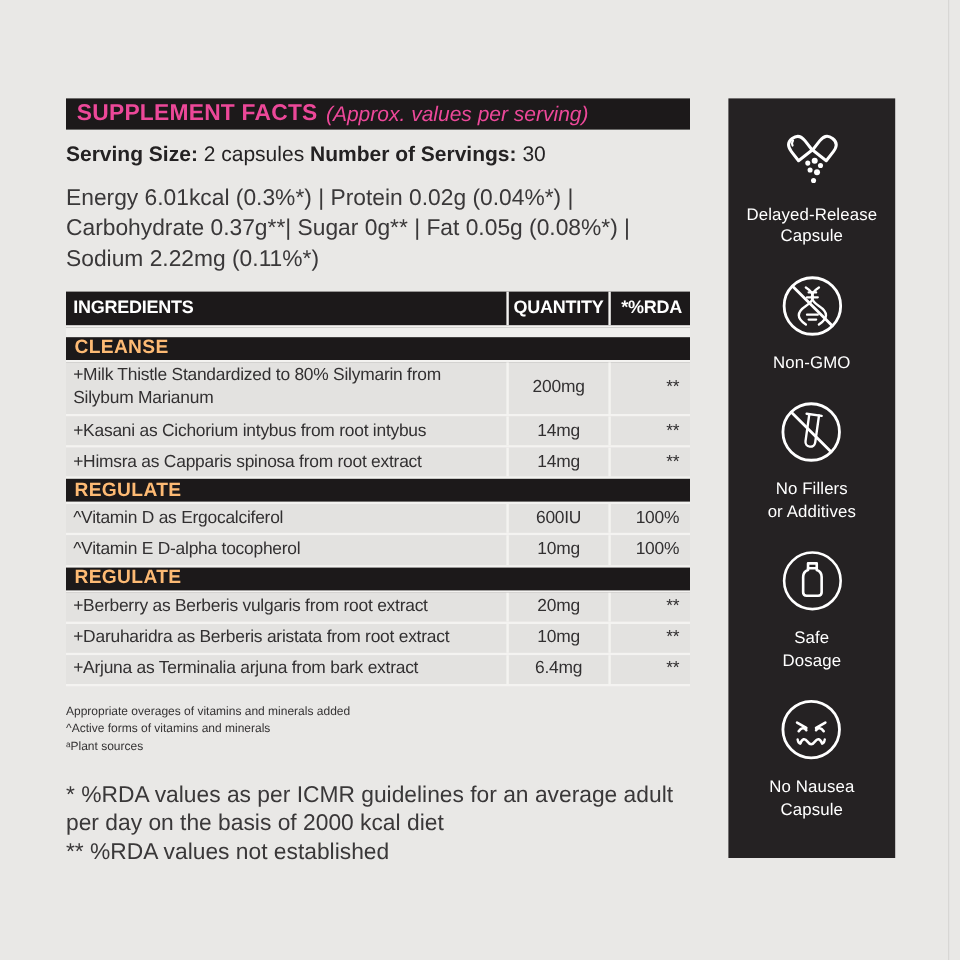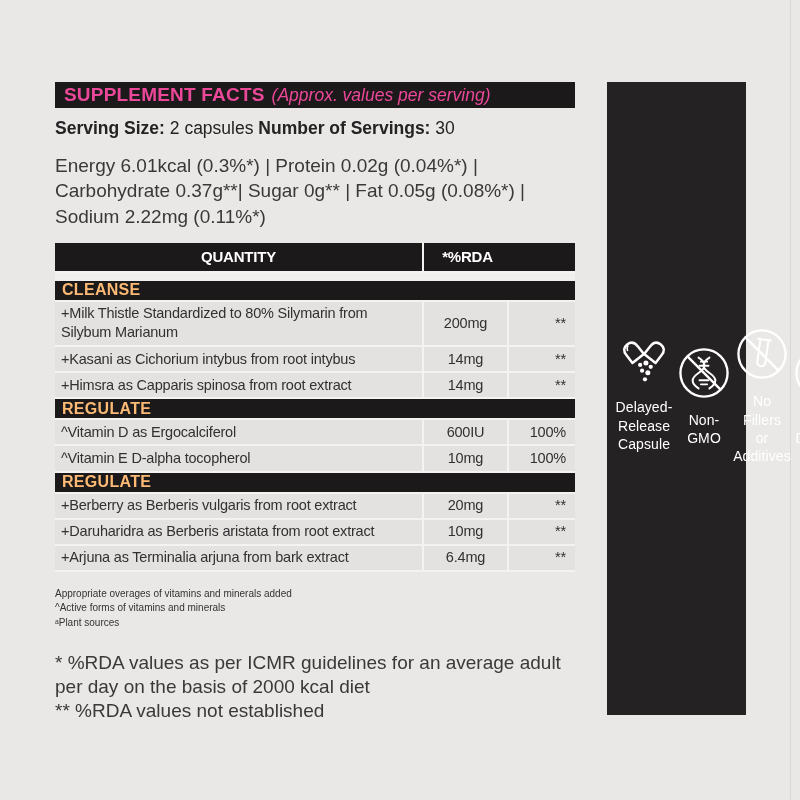--- a/index.html
+++ b/index.html
@@ -61,21 +61,21 @@
 
   
   .notes{margin-top:15px;font-size:10px;line-height:1.45;color:#343233;}
   .footnotes{margin-top:21px;font-size:19px;line-height:1.25;color:#3a3839;}
   .footnotes div{white-space:nowrap;}
 
   
   .sidebar{
     position:absolute;left:607px;top:82px;width:139px;height:633px;
     background:var(--sidebar);
-    display:flex;flex-direction:row;align-items:center;
+    display:flex;flex-direction:column;align-items:center;
     justify-content:space-between;
     padding:26px 6px 32px 6px;
   }
   .badge{display:flex;flex-direction:column;align-items:center;}
   .badge .icon{display:block;}
   .badge .label{
     color:#fff;font-size:14px;text-align:center;line-height:1.32;
     margin-top:9px;white-space:pre-line;letter-spacing:.1px;
   }
   svg{display:block;}
@@ -101,20 +101,21 @@
 
   <div class="nutrition">
     <div>Energy 6.01kcal (0.3%*) | Protein 0.02g (0.04%*) |</div>
     <div>Carbohydrate 0.37g**| Sugar 0g** | Fat 0.05g (0.08%*) |</div>
     <div>Sodium 2.22mg (0.11%*)</div>
   </div>
 
   <div class="table">
 
     <div class="t-row t-head">
+      <div class="cell c-ing">INGREDIENTS</div>
       <div class="cell c-qty">QUANTITY</div>
       <div class="cell c-rda">*%RDA</div>
     </div>
 
     <div class="t-gaprow"></div>
 
     <div class="t-section">CLEANSE</div>
 
     <div class="t-row row-min">
       <div class="cell c-ing">+Milk Thistle Standardized to 80% Silymarin from Silybum Marianum</div>

